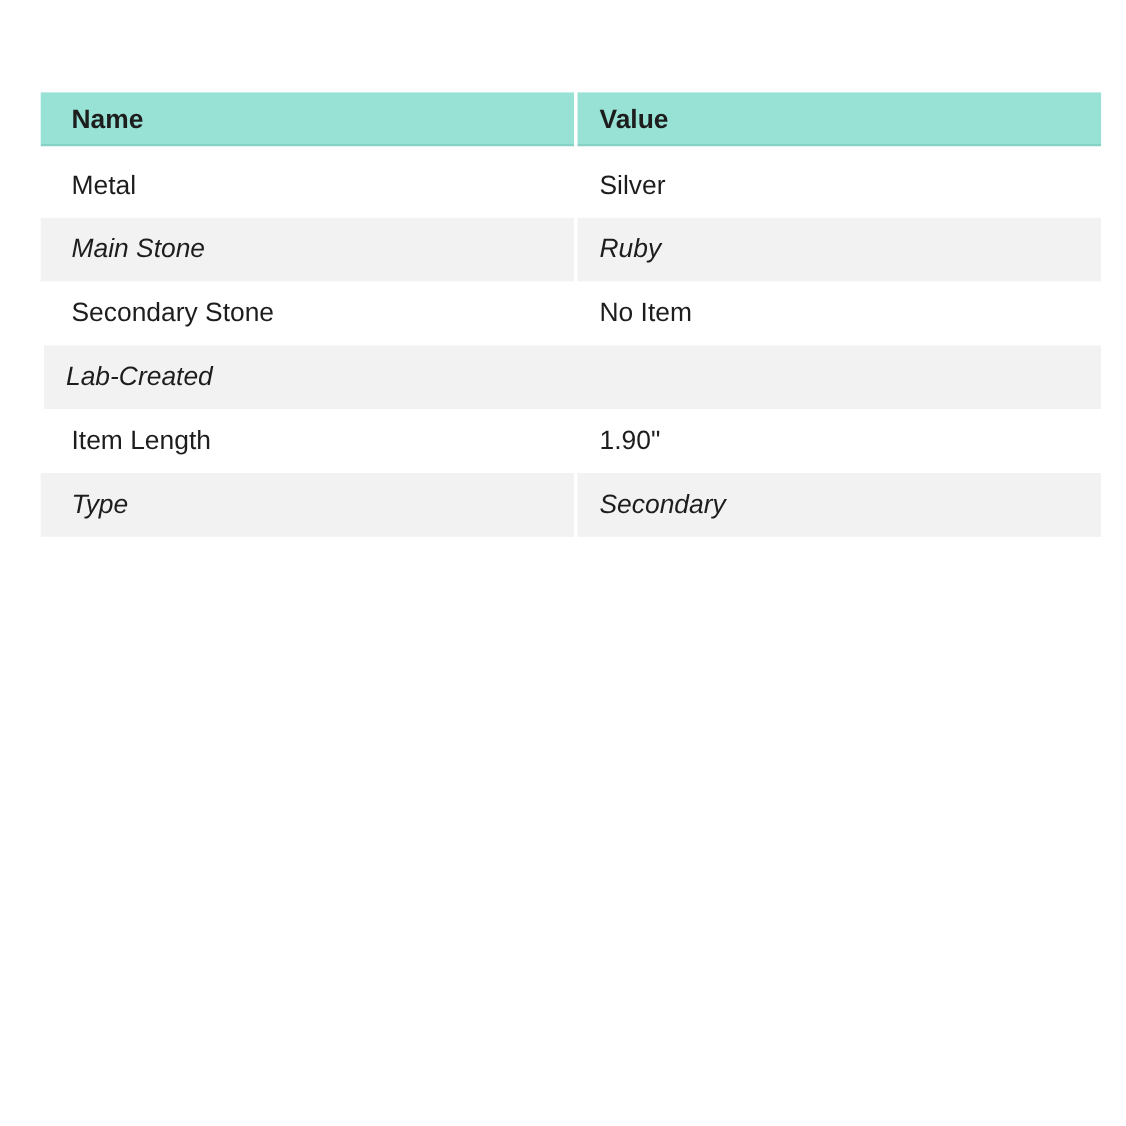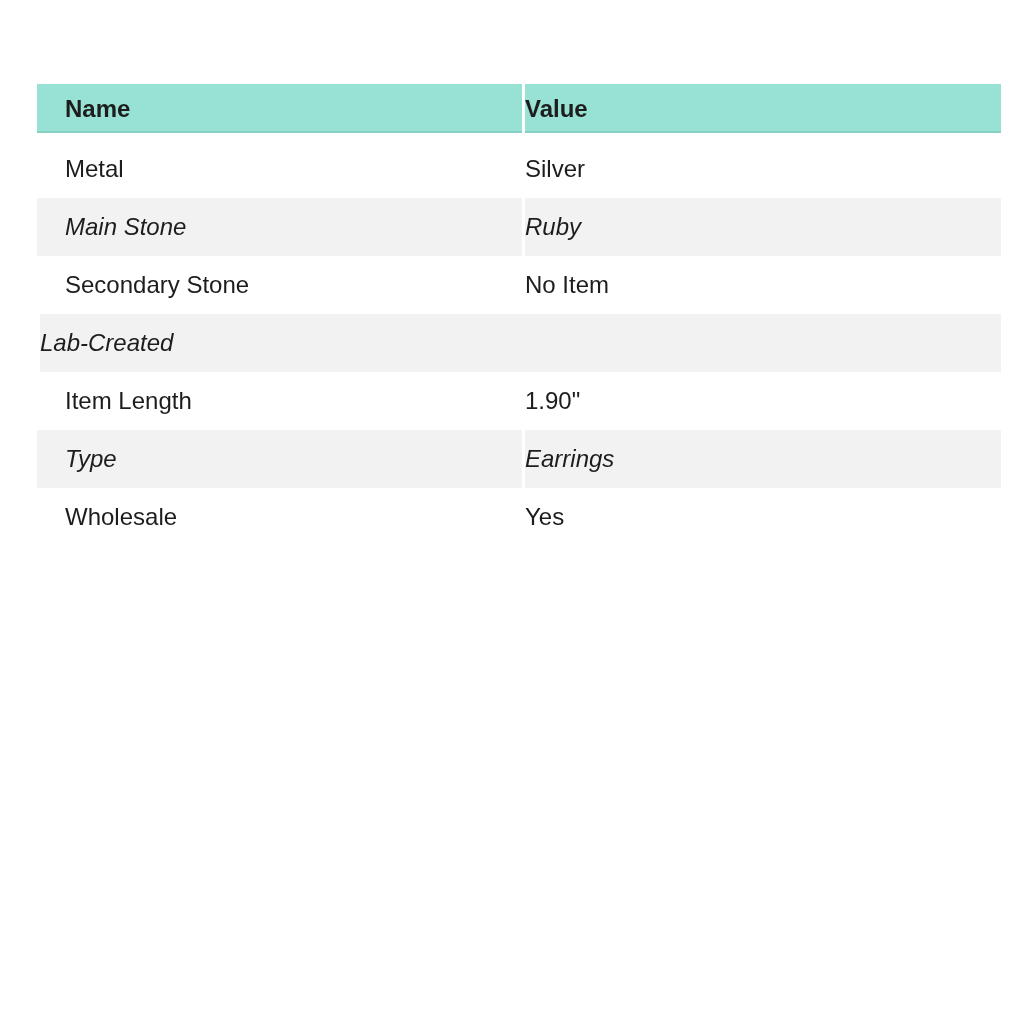--- a/index.html
+++ b/index.html
@@ -39,20 +39,21 @@
     width: 485px;
     padding-left: 28px;
   }
   .col-gap {
     width: 3px;
     background: var(--divider-color, #ffffff);
     flex: 0 0 3px;
   }
   .value-cell {
     flex: 1;
+    padding-left: 20px;
   }
   .header-row {
     height: 49px;
   }
   .header-row .cell {
     background: var(--header-bg, #97e2d5);
     font-weight: 600;
     box-shadow: inset 0 -2px 0 rgba(0, 60, 50, 0.10);
   }
   .header-spacer {
@@ -106,23 +107,18 @@
 
     <div class="row body-row">
       <div class="cell name-cell">Item Length</div>
       <div class="col-gap"></div>
       <div class="cell value-cell">1.90"</div>
     </div>
 
     <div class="row body-row alt">
       <div class="cell name-cell">Type</div>
       <div class="col-gap"></div>
-      <div class="cell value-cell">Earrings</div>
+      <div class="cell value-cell">Secondary</div>
     </div>
 
-    <div class="row body-row">
-      <div class="cell name-cell">Wholesale</div>
-      <div class="col-gap"></div>
-      <div class="cell value-cell">Yes</div>
-    </div>
 
   </div>
 </div>
 
 </body></html>

